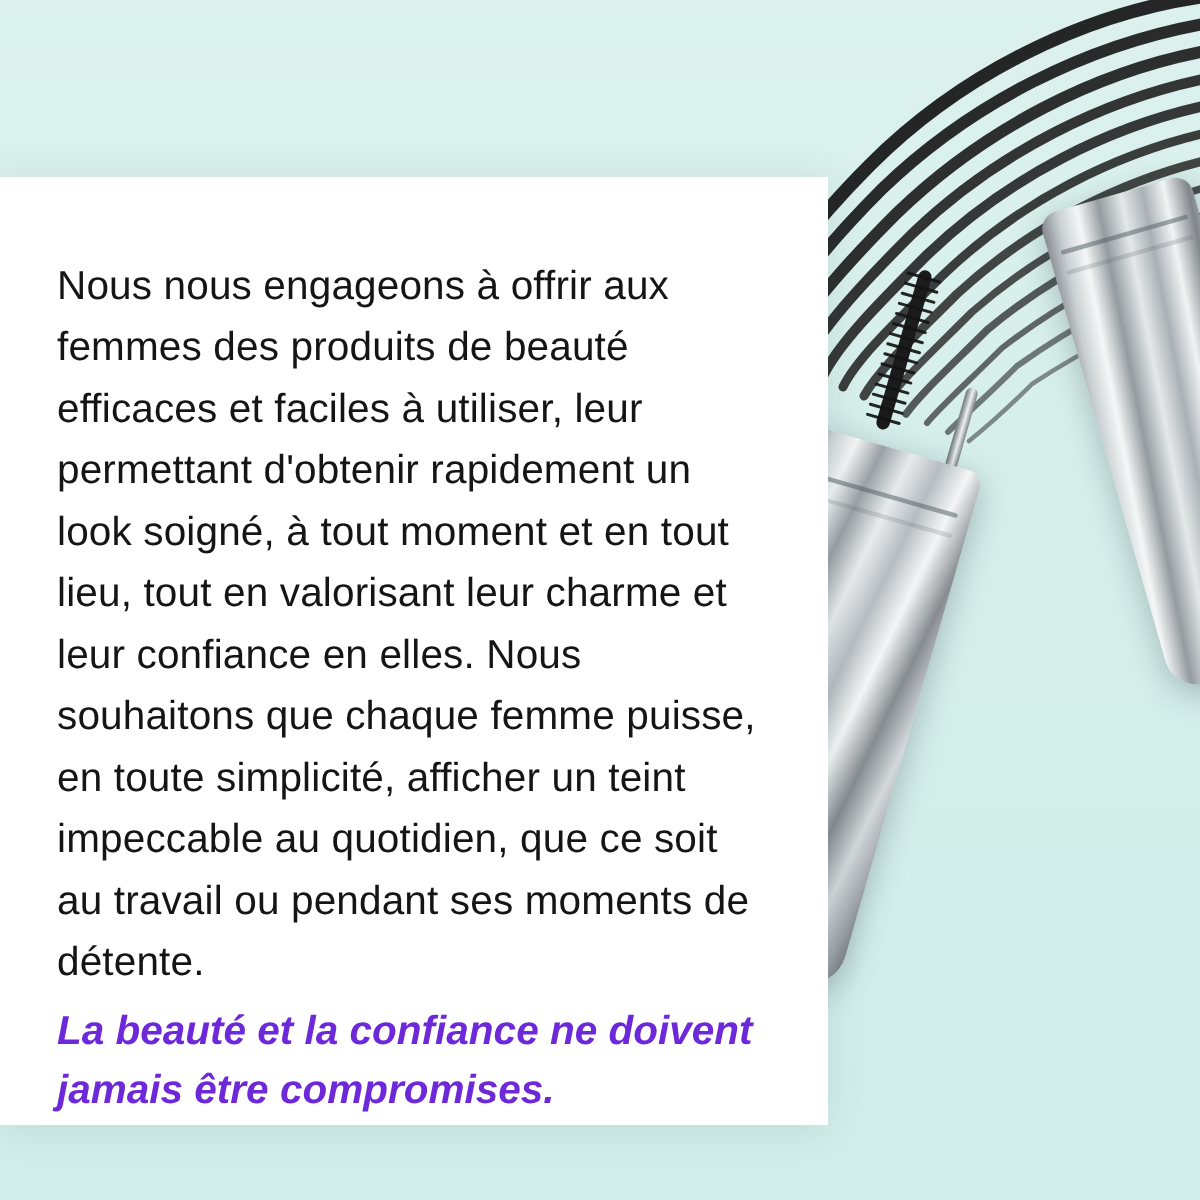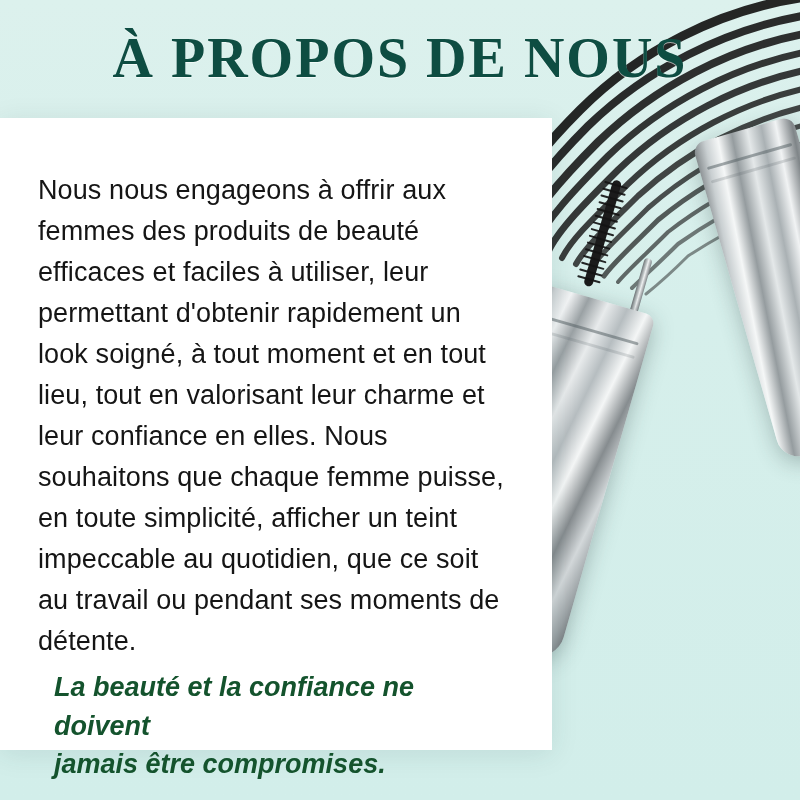--- a/index.html
+++ b/index.html
@@ -154,22 +154,22 @@
 
   .body-text {
     margin: 0;
     color: #151515;
     font-size: 27px;
     line-height: 1.52;
     letter-spacing: .1px;
   }
 
   .tagline {
-    margin: 6px 0 0 16px;
-    color: #14532d;
+    margin: 6px 0 0 0;
+    color: #6d28d9;
     font-size: 27px;
     line-height: 1.42;
     font-weight: bold;
     font-style: italic;
     white-space: pre-line;
   }
 
   
   .heading {
     position: absolute;
@@ -242,15 +242,14 @@
   </div>
 
   <div class="card">
     <div class="card-inner">
       <p class="body-text">Nous nous engageons à offrir aux femmes des produits de beauté efficaces et faciles à utiliser, leur permettant d'obtenir rapidement un look soigné, à tout moment et en tout lieu, tout en valorisant leur charme et leur confiance en elles. Nous souhaitons que chaque femme puisse, en toute simplicité, afficher un teint impeccable au quotidien, que ce soit au travail ou pendant ses moments de détente.</p>
       <p class="tagline">La beauté et la confiance ne doivent
 jamais être compromises.</p>
     </div>
   </div>
 
-  <div class="heading">À PROPOS DE NOUS</div>
 
 </div>
 
 </body></html>

